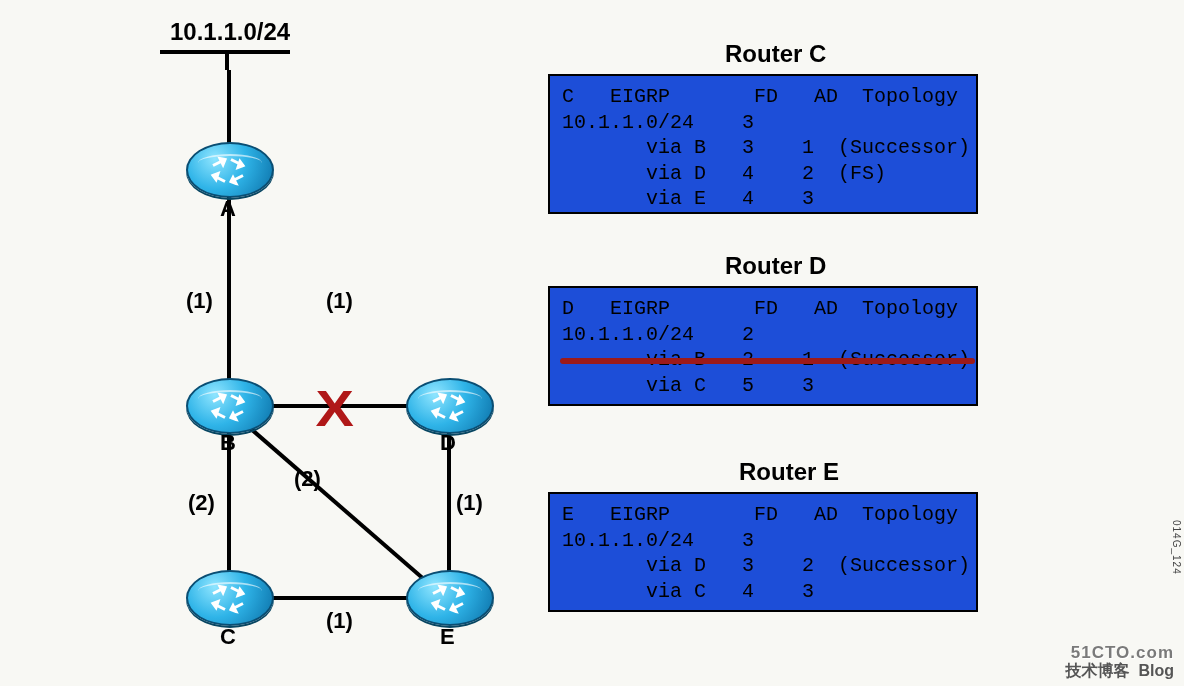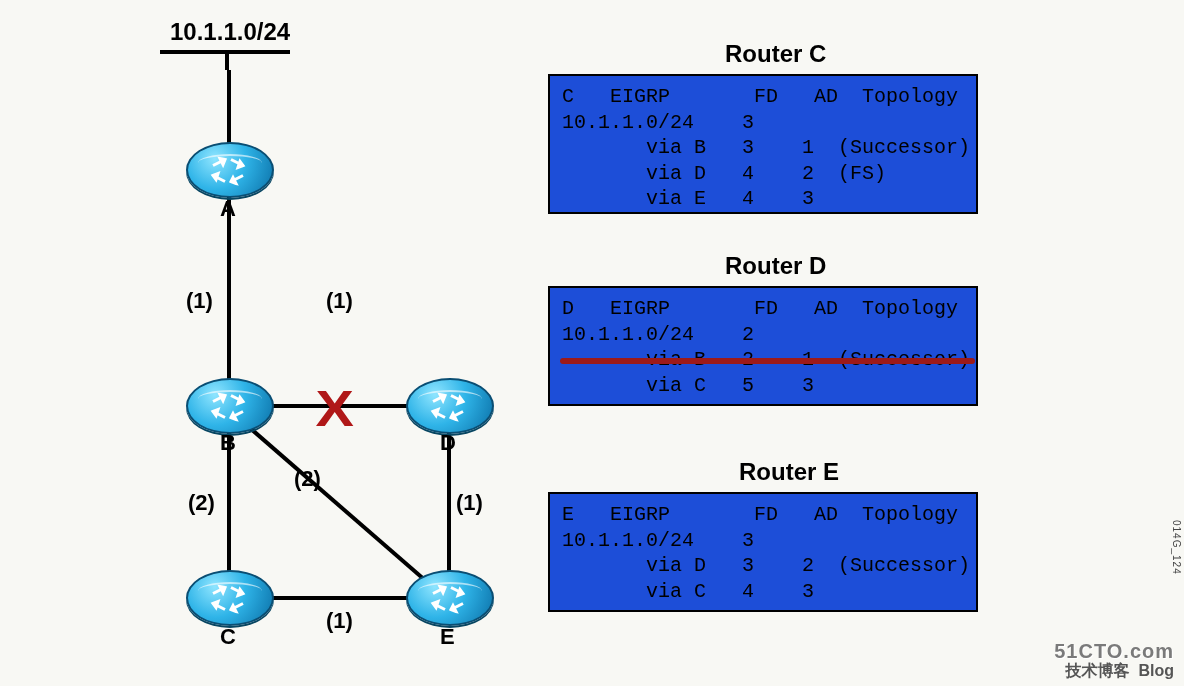--- a/index.html
+++ b/index.html
@@ -166,21 +166,21 @@
   }
   .strikeD { top: 358px; }
 
   .watermark {
     position: absolute;
     right: 10px; bottom: 6px;
     text-align: right;
     line-height: 1.1;
   }
   .watermark .big {
-    font-size: 20px; font-weight: 800;
+    font-size: 17px; font-weight: 800;
     color: #7a7a7a;
     letter-spacing: 1px;
     text-shadow: 1px 1px 0 #fff;
   }
   .watermark .sub {
     font-size: 16px; font-weight: bold; color: #555;
   }
   .side-code {
     position: absolute;
     right: 2px; top: 520px;

